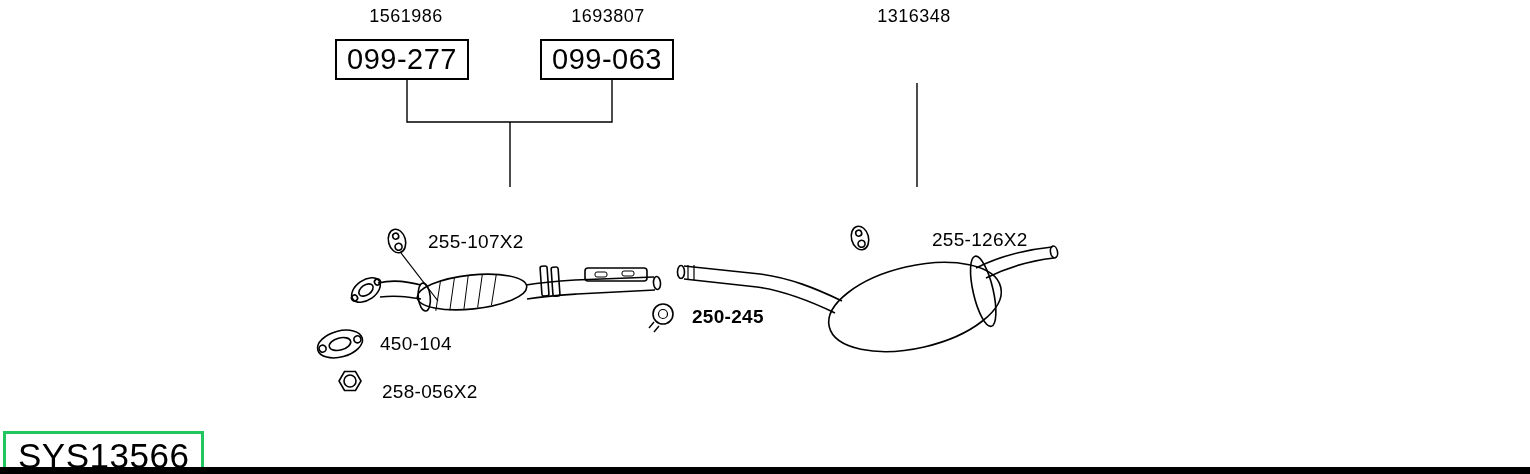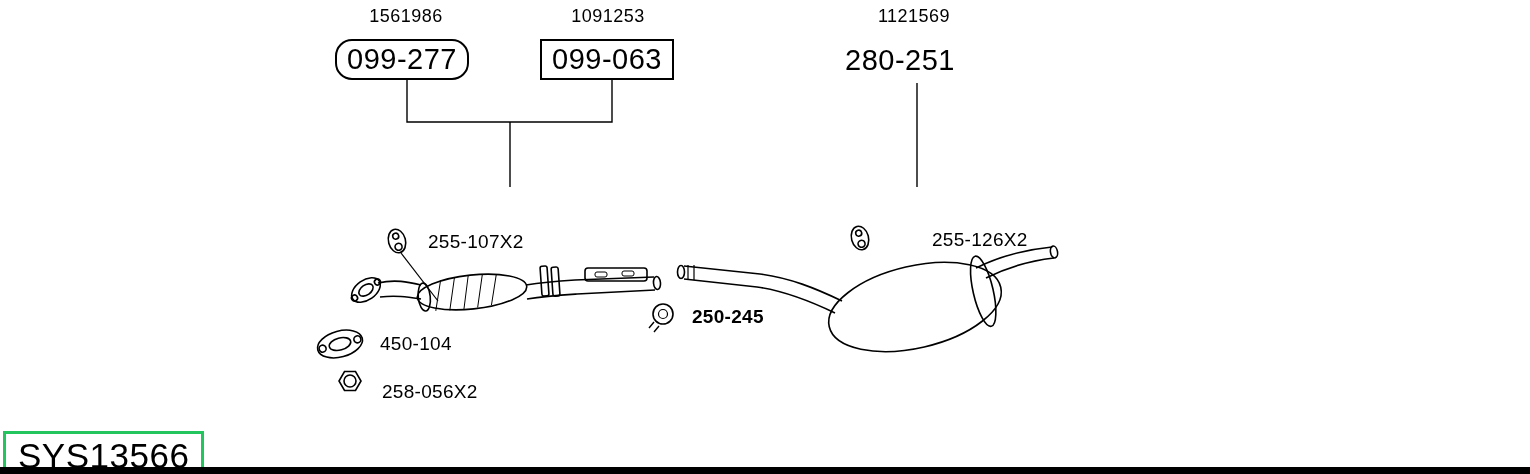--- a/index.html
+++ b/index.html
@@ -141,26 +141,25 @@
     </g>
 
     <g>
       <circle cx="663" cy="314" r="10"></circle>
       <circle cx="663" cy="314" r="4.5" stroke-width="1.2"></circle>
       <path d="M654,322 l-5,6 M659,326 l-5,6" stroke-width="1.4"></path>
     </g>
   </svg>
 
   <div class="label ref" style="left:340px; top:6px;">1561986</div>
-  <div class="label ref" style="left:542px; top:6px;">1091253</div>
-  <div class="label ref" style="left:848px; top:6px;">1121569</div>
+  <div class="label ref" style="left:542px; top:6px;">1693807</div>
+  <div class="label ref" style="left:848px; top:6px;">1316348</div>
 
-  <div class="label code boxed" style="left:335px; top:39px;border-radius:17px;">099-277</div>
+  <div class="label code boxed" style="left:335px; top:39px;">099-277</div>
   <div class="label code boxed" style="left:540px; top:39px;text-align:right;">099-063</div>
-  <div class="label code" style="left:845px; top:43px;">280-251</div>
 
   <div class="label part-label" style="left:428px; top:231px;">255-107X2</div>
   <div class="label part-label" style="left:380px; top:333px;">450-104</div>
   <div class="label part-label" style="left:382px; top:370px;margin-top:11px;">258-056X2</div>
   <div class="label part-label" style="left:692px; top:306px;font-weight:bold;">250-245</div>
   <div class="label part-label" style="left:932px; top:229px;">255-126X2</div>
 
   <div class="sys-box">SYS13566</div>
 
   <div class="bottom-bar"></div>

